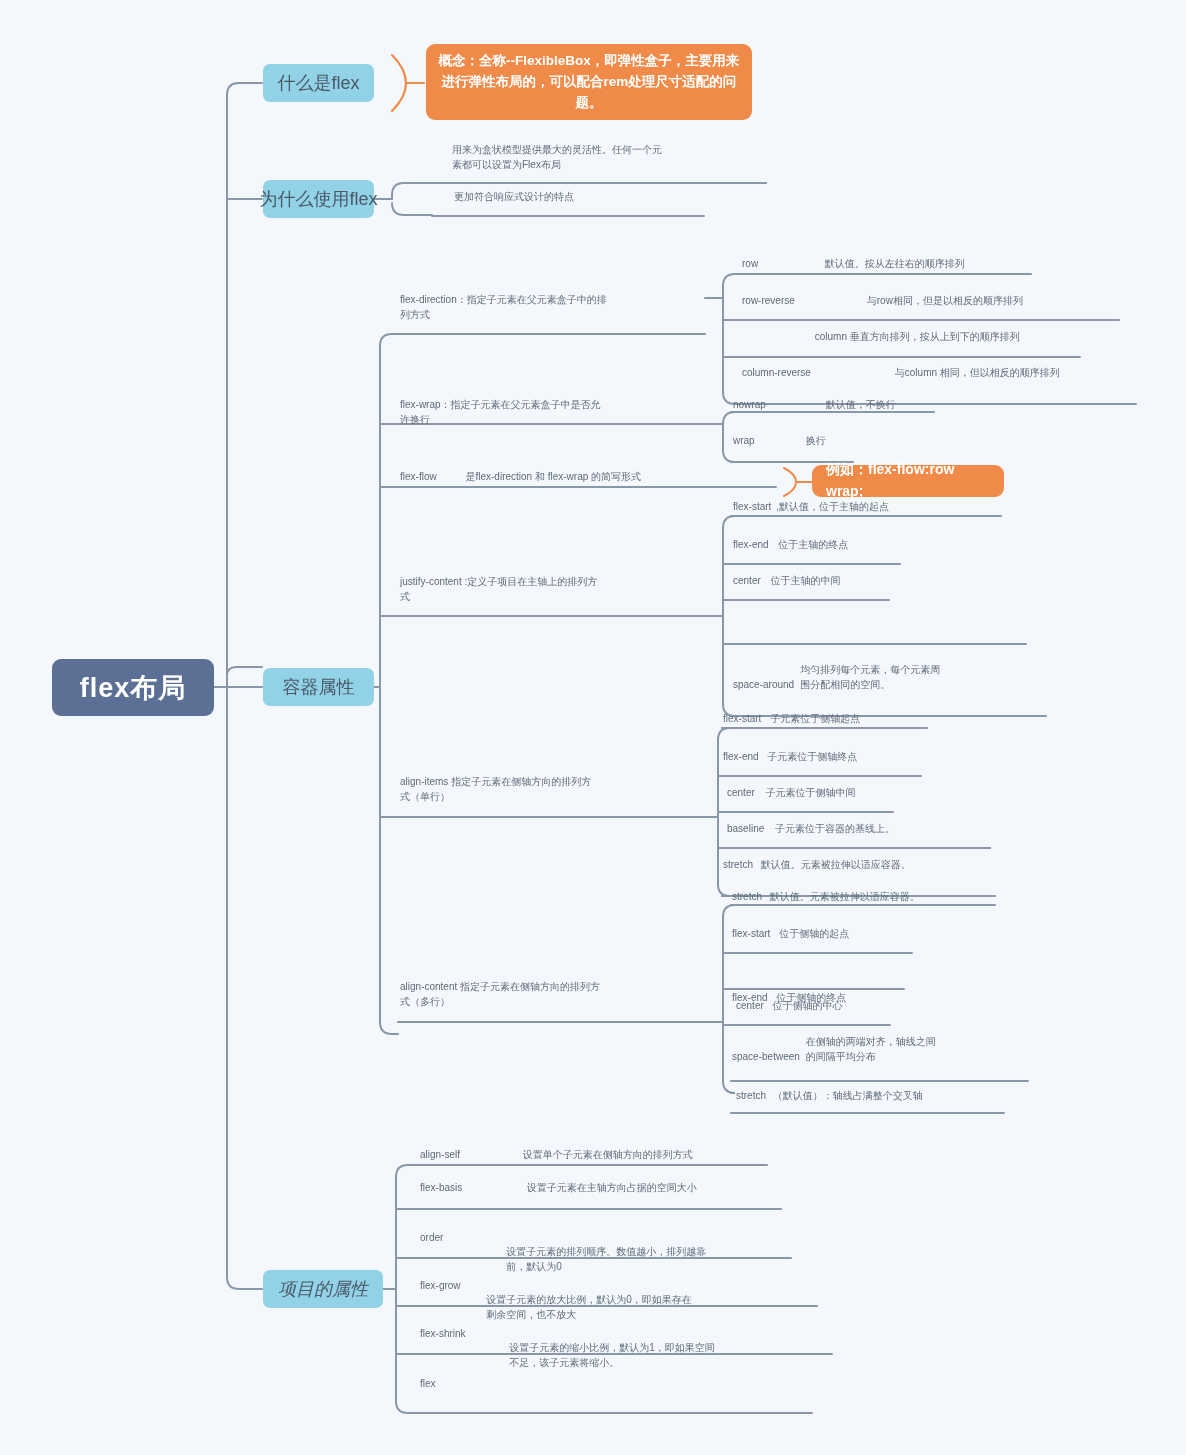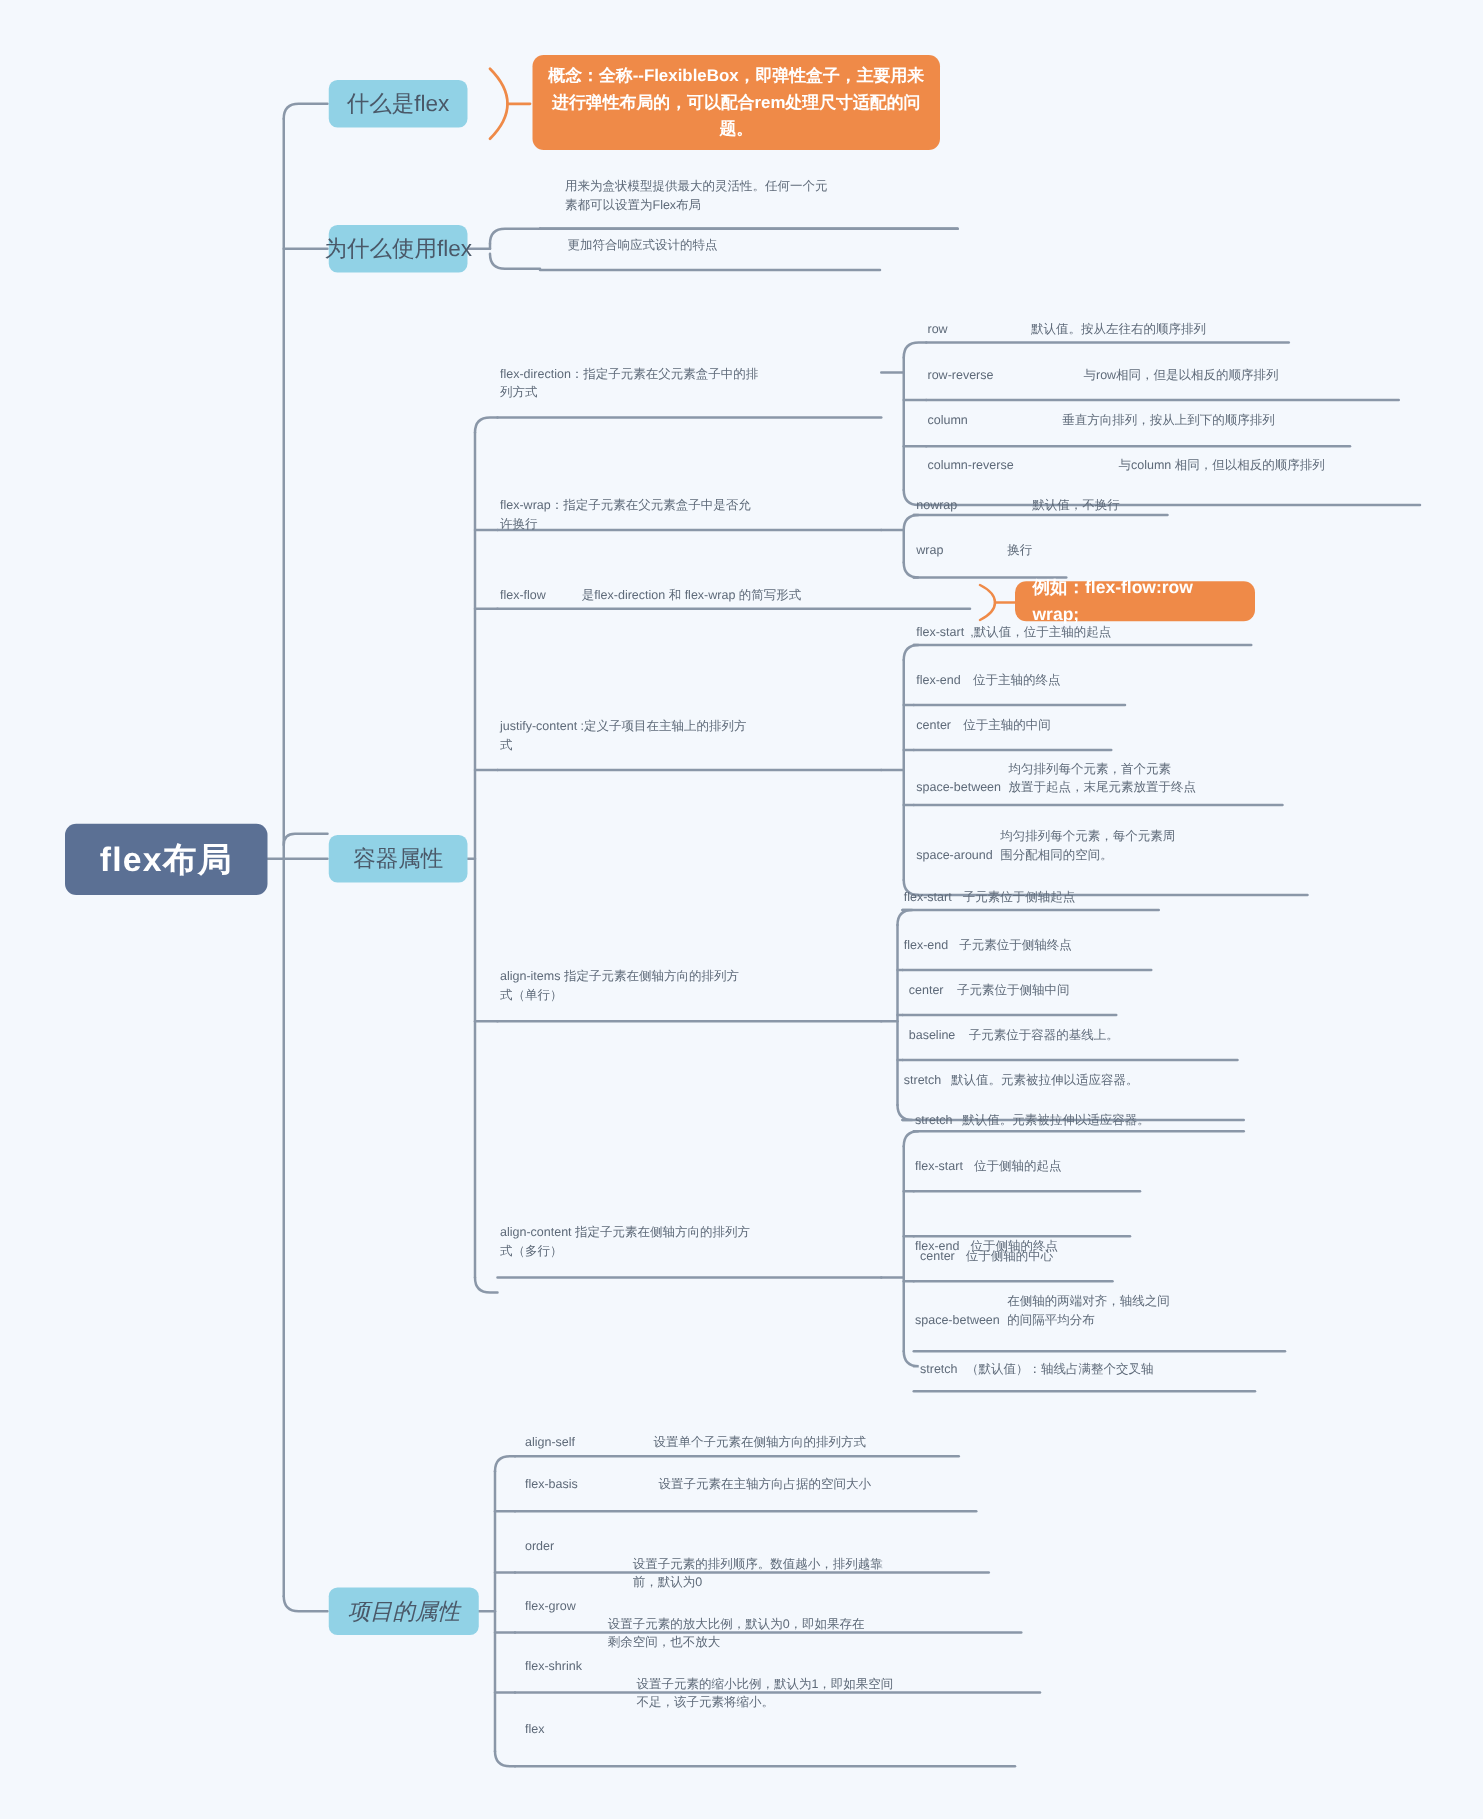--- a/index.html
+++ b/index.html
@@ -258,21 +258,21 @@
 
   <div class="leaf kv" style="left:742px;top:257px;">
     <span class="k" style="width:80px;">row</span>
     <span class="v">默认值。按从左往右的顺序排列</span>
   </div>
   <div class="leaf kv" style="left:742px;top:294px;">
     <span class="k" style="width:122px;">row-reverse</span>
     <span class="v">与row相同，但是以相反的顺序排列</span>
   </div>
   <div class="leaf kv" style="left:742px;top:330px;">
-    <span class="k" style="width:105px;">column</span>
+    <span class="k" style="width:105px;text-align:right;">column</span>
     <span class="v">垂直方向排列，按从上到下的顺序排列</span>
   </div>
   <div class="leaf kv" style="left:742px;top:366px;">
     <span class="k" style="width:150px;">column-reverse</span>
     <span class="v">与column 相同，但以相反的顺序排列</span>
   </div>
 
   <div class="leaf kv" style="left:733px;top:398px;">
     <span class="k" style="width:90px;">nowrap</span>
     <span class="v">默认值，不换行</span>
@@ -286,24 +286,20 @@
     <span class="k">flex-start</span>
     <span class="v" style="margin-left:2px;">,默认值，位于主轴的起点</span>
   </div>
   <div class="leaf kv" style="left:733px;top:538px;">
     <span class="k">flex-end</span>
     <span class="v" style="margin-left:7px;">位于主轴的终点</span>
   </div>
   <div class="leaf kv" style="left:733px;top:574px;">
     <span class="k">center</span>
     <span class="v" style="margin-left:7px;">位于主轴的中间</span>
-  </div>
-  <div class="leaf" style="left:733px;top:609px;width:305px;white-space:normal;">
-    <span class="k">space-between</span><span class="v" style="margin-left:6px;white-space:pre-wrap;">均匀排列每个元素，首个元素
-放置于起点，末尾元素放置于终点</span>
   </div>
   <div class="leaf" style="left:733px;top:663px;width:310px;white-space:normal;">
     <span class="k">space-around</span><span class="v" style="margin-left:6px;white-space:pre-wrap;">均匀排列每个元素，每个元素周
 围分配相同的空间。</span>
   </div>
 
   <div class="leaf kv" style="left:723px;top:712px;">
     <span class="k">flex-start</span>
     <span class="v" style="margin-left:6px;">子元素位于侧轴起点</span>
   </div>

